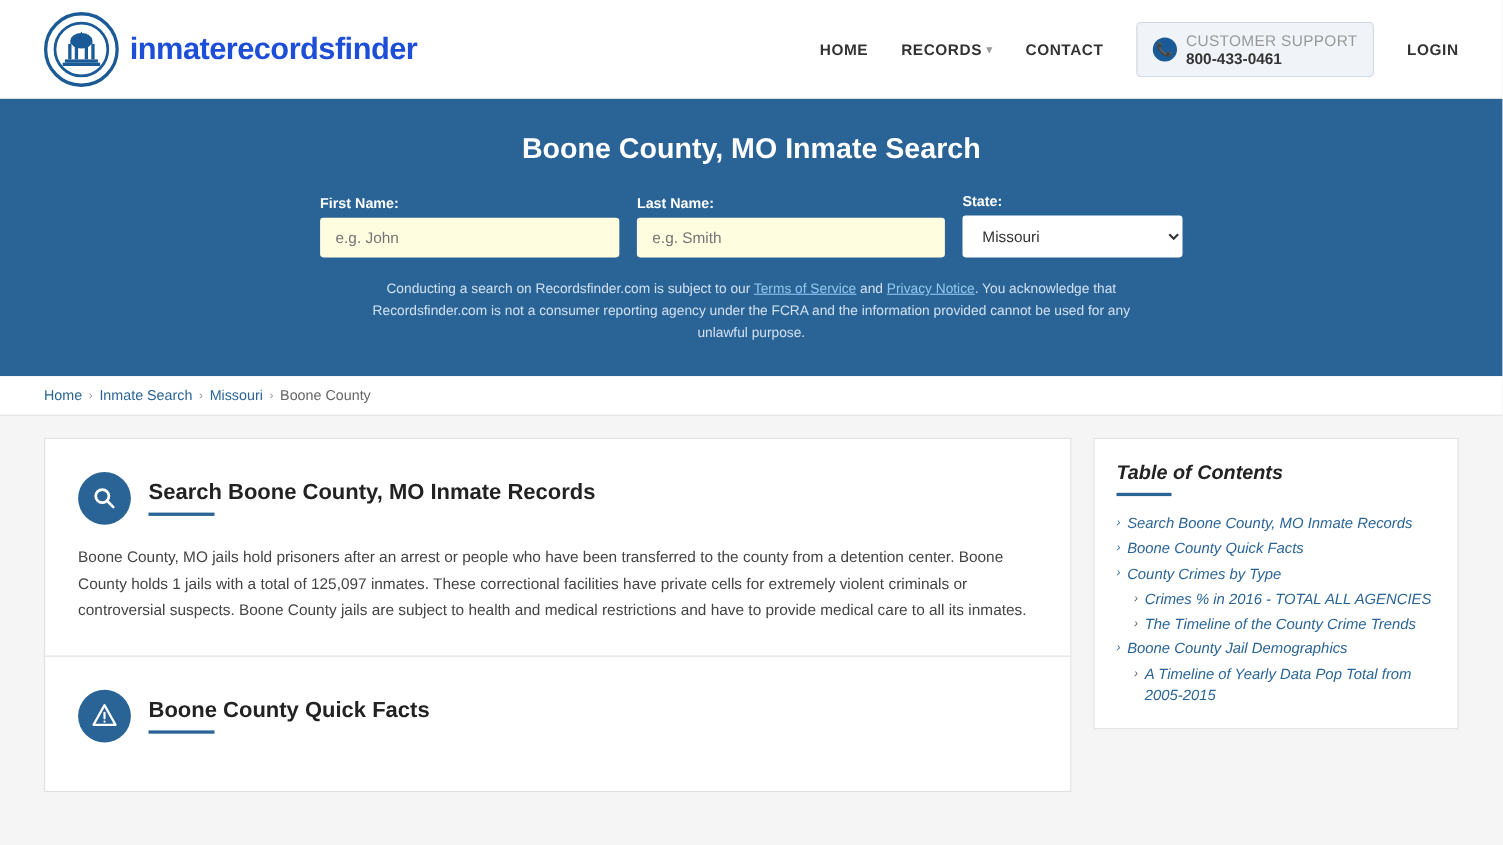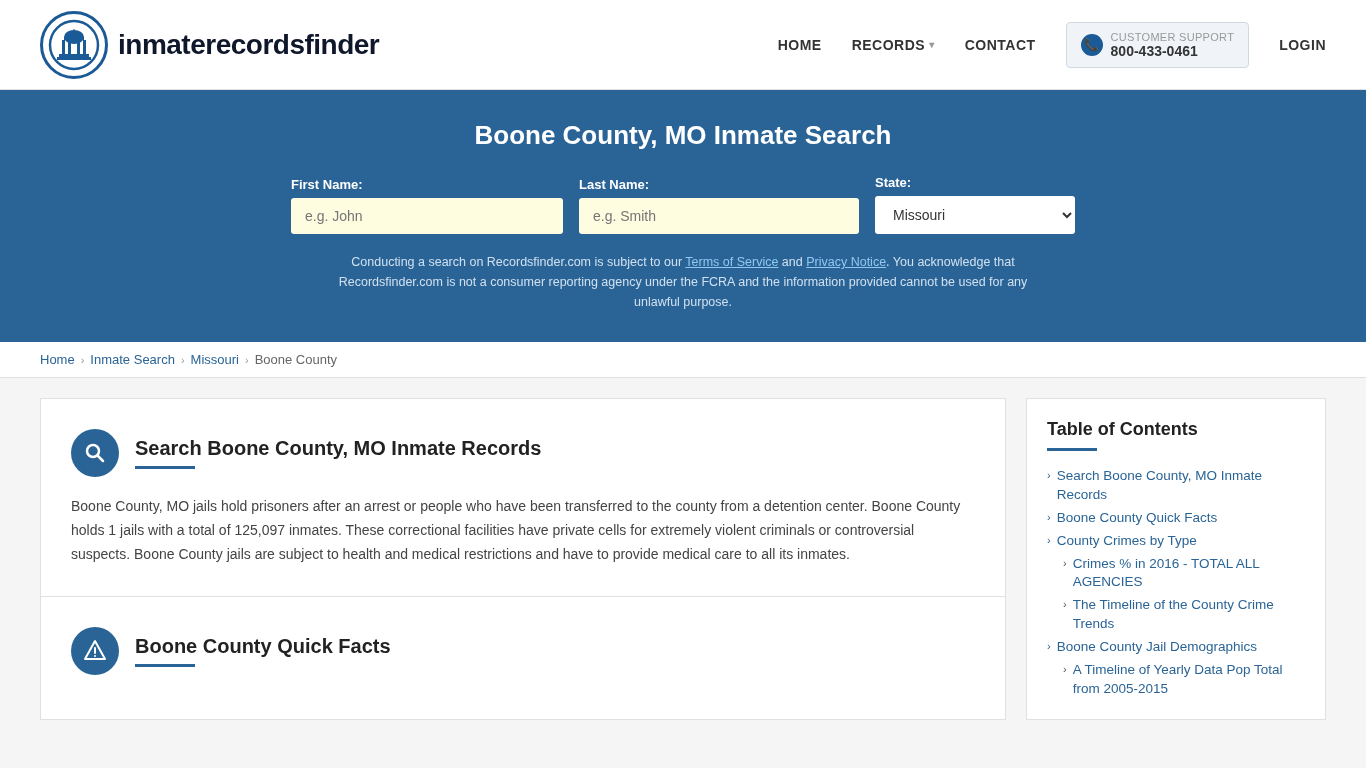--- a/index.html
+++ b/index.html
@@ -31,21 +31,21 @@
       justify-content: center;
       overflow: hidden;
     }
     .logo-text {
       font-size: 28px;
       color: #333;
       font-weight: 400;
       letter-spacing: -0.5px;
     }
     .logo-text span {
-      color: #0f172a;
+      color: #1d4ed8;
       font-weight: 700;
     }
     .nav-area {
       display: flex;
       align-items: center;
       gap: 30px;
     }
     .nav-item {
       font-size: 14px;
       font-weight: 700;
@@ -82,21 +82,21 @@
       align-items: center;
       justify-content: center;
       color: #fff;
       font-size: 12px;
     }
     .support-text {
       display: flex;
       flex-direction: column;
     }
     .support-label {
-      font-size: 11px;
+      font-size: 14px;
       color: #999;
       letter-spacing: 0.3px;
     }
     .support-number {
       font-size: 14px;
       font-weight: 700;
       color: #333;
     }
     .login-btn {
       font-size: 14px;
@@ -264,22 +264,23 @@
     }
     .section-body {
       font-size: 14px;
       line-height: 1.7;
       color: #444;
       margin-top: 18px;
     }
 
     
     .right-col {
-      width: 300px;
+      width: 332px;
       flex-shrink: 0;
+      font-style: italic;
     }
     .toc-card {
       background: #fff;
       border: 1px solid #e0e0e0;
       padding: 20px 20px;
     }
     .toc-title {
       font-size: 18px;
       font-weight: 700;
       color: #222;

